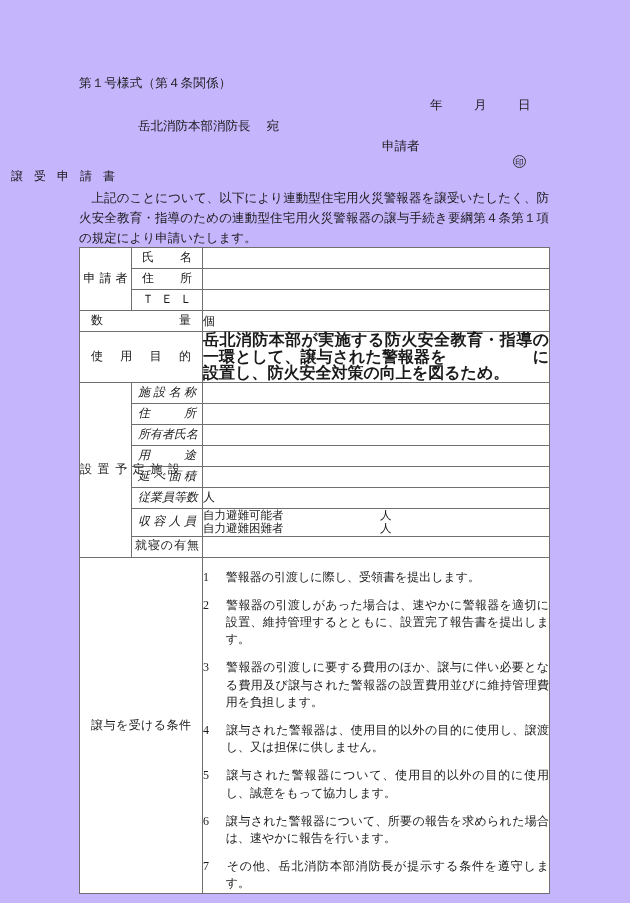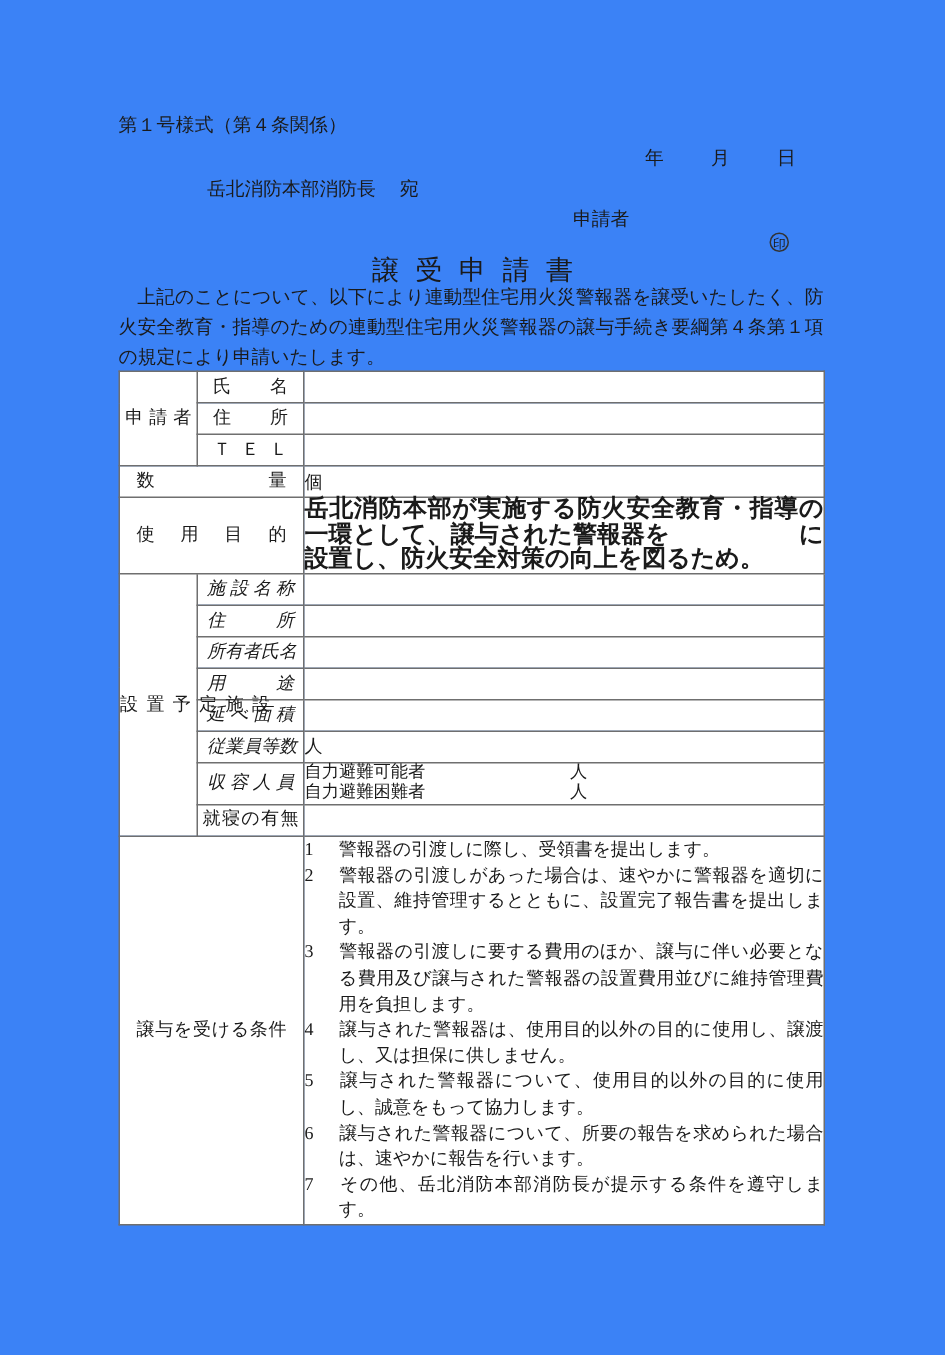--- a/index.html
+++ b/index.html
@@ -13,21 +13,21 @@
     position: relative;
     font-family: "Liberation Serif", "DejaVu Serif", serif;
     color: #1a1a1a;
     -webkit-font-smoothing: antialiased;
   }
   .page {
     position: absolute;
     left: 0; top: 0;
     width: 630px;
     height: 903px;
-    background: #3b82f6;
+    background: #c4b5fd;
     overflow: hidden;
   }
 
   
   .form-code {
     position: absolute;
     left: 79px;
     top: 75px;
     font-size: 12.5px;
     letter-spacing: 0.2px;
@@ -76,22 +76,22 @@
     box-sizing: border-box;
     font-size: 8.5px;
     padding-top: 1px;
   }
 
   .doc-title {
     position: absolute;
     left: 0;
     top: 168px;
     width: 630px;
-    text-align: center;
-    font-size: 18px;
+    text-align: left;
+    font-size: 12px;
     letter-spacing: 11px;
     text-indent: 11px;
   }
 
   .lead {
     position: absolute;
     left: 79px;
     top: 188px;
     width: 470px;
     font-size: 12.5px;
@@ -183,20 +183,21 @@
     padding: 5px 7px 6px 9px;
     font-size: 12px;
     line-height: 17.2px;
   }
   .cond-item {
     display: block;
     padding-left: 1.9em;
     text-indent: -1.9em;
     text-align: justify;
     text-justify: inter-ideograph;
+    margin-top: 11px;
   }
   .cond-item .n {
     display: inline-block;
     width: 1.9em;
     text-indent: 0;
   }
 </style>
 </head>
 <body>
 

